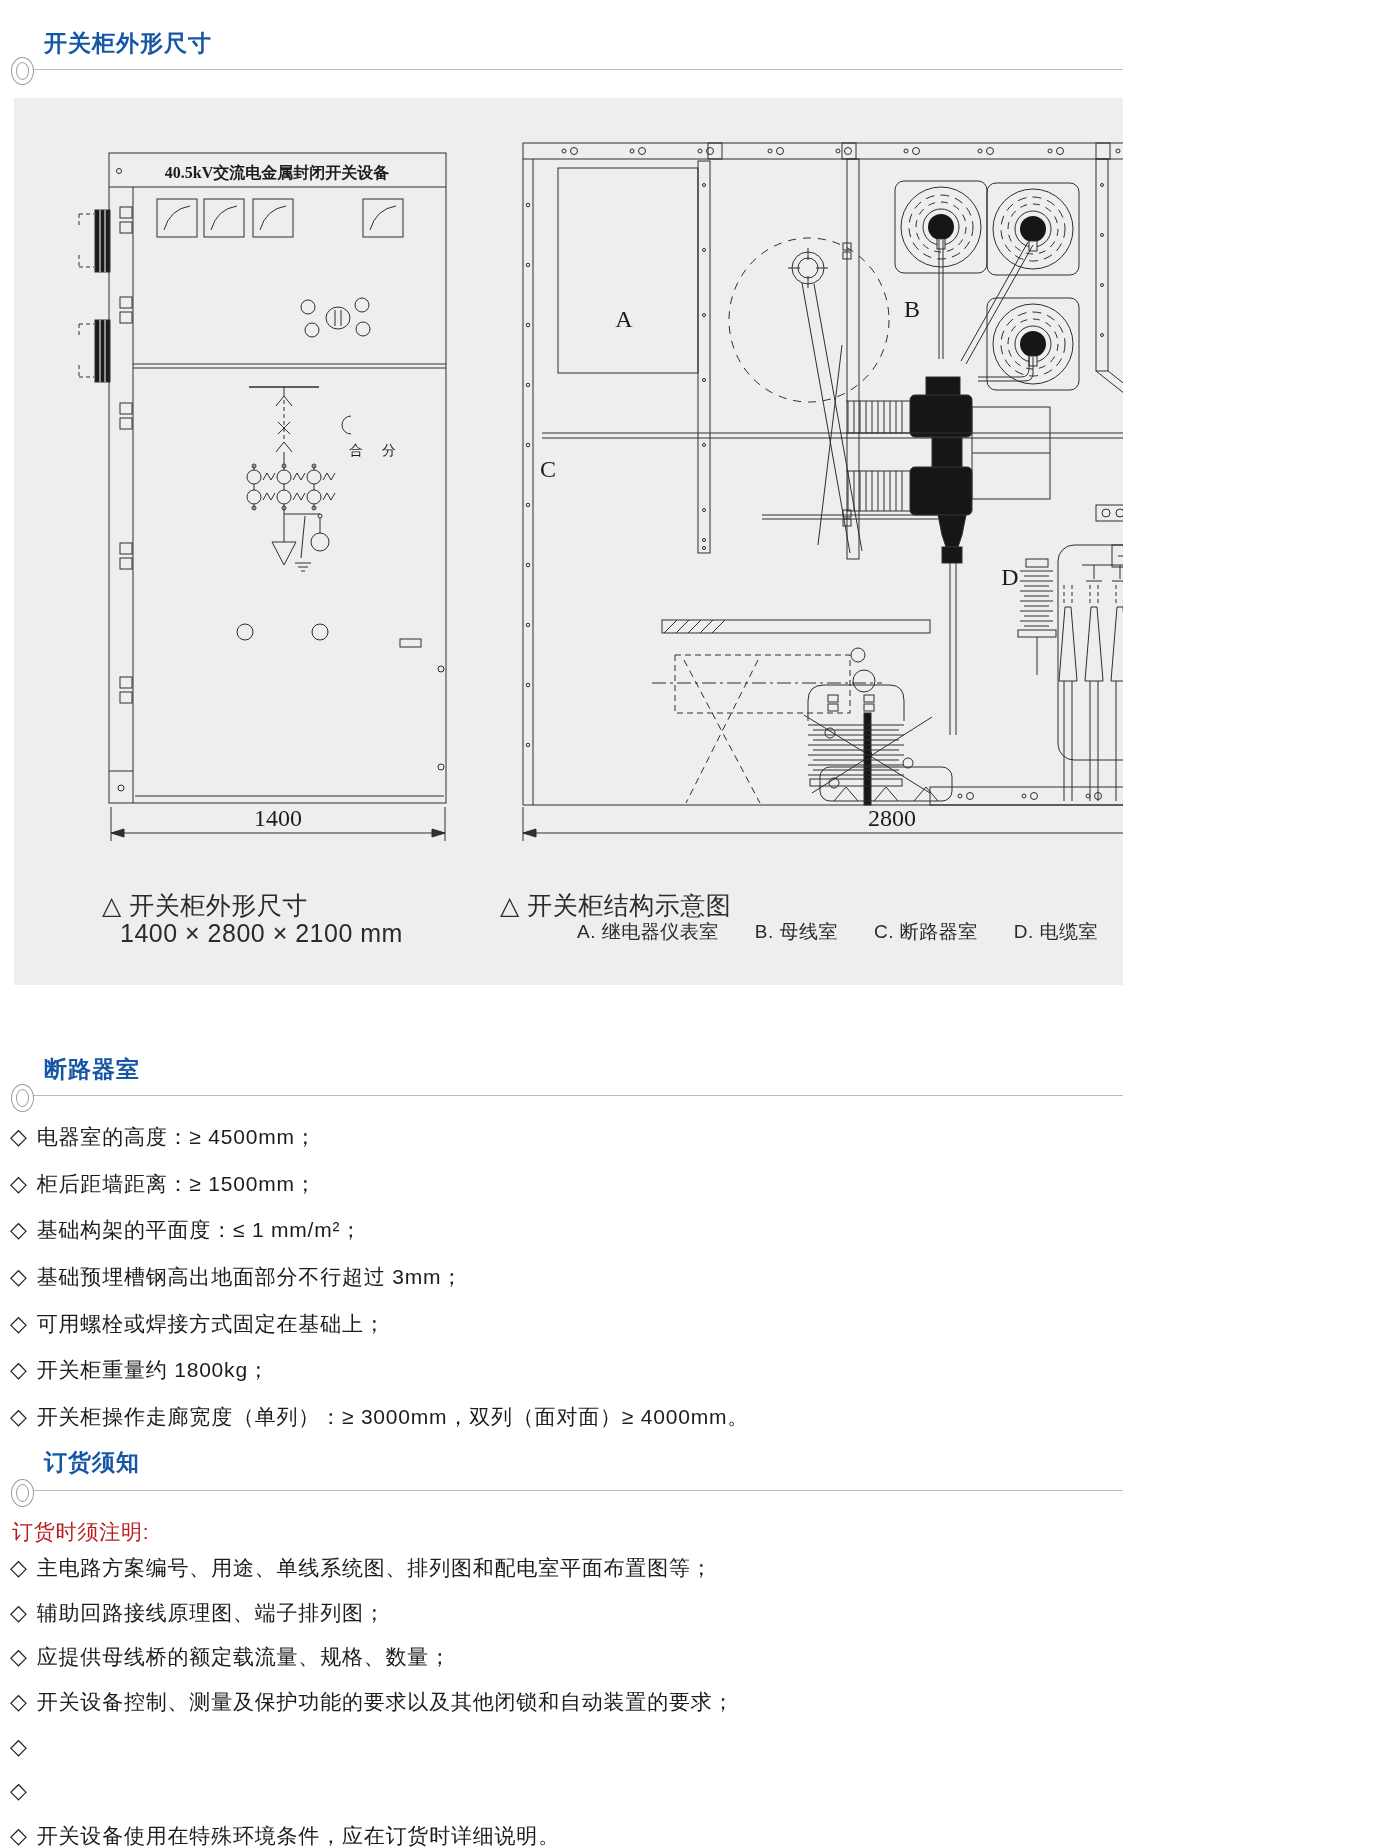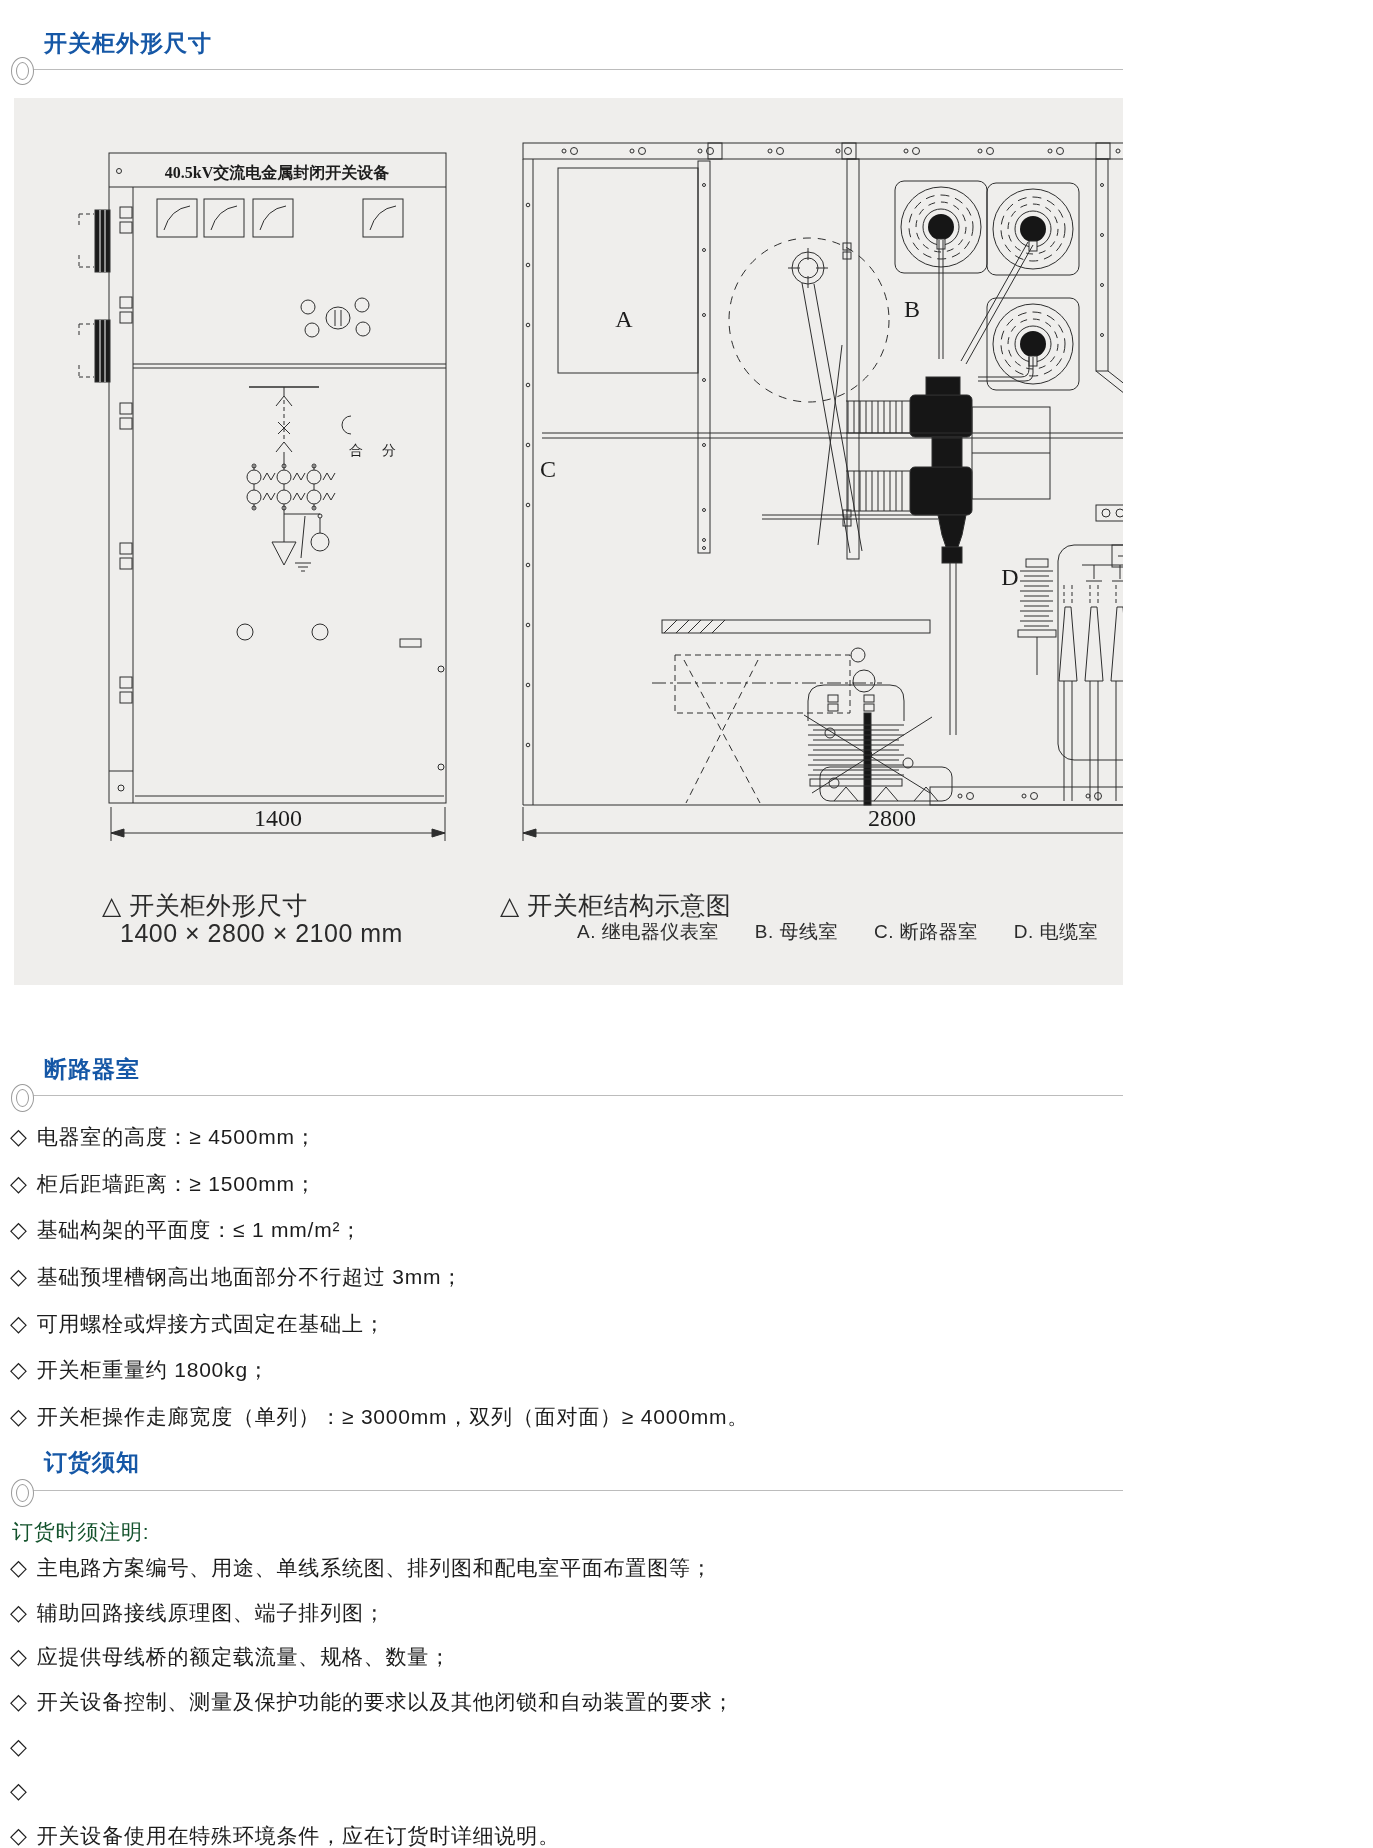--- a/index.html
+++ b/index.html
@@ -14,21 +14,21 @@
   .panel{position:absolute;left:14px;top:98px;width:1345px;height:887px;background:#efeeec;}
   
   .cap{position:absolute;font-size:25px;color:#2b2b2b;letter-spacing:0.5px;white-space:nowrap;}
   .cap-row{position:absolute;display:flex;gap:36px;font-size:19px;color:#2b2b2b;letter-spacing:0.5px;white-space:nowrap;}
   
   .blist{position:absolute;left:10px;}
   .blist .li{display:flex;align-items:center;font-size:21px;letter-spacing:0.8px;color:#1c1c1c;white-space:nowrap;}
   .blist .dia{font-size:22px;margin-right:9px;color:#1c1c1c;}
   .s2 .li{height:46.6px;}
   .s3 .li{height:44.6px;}
-  .intro{position:absolute;left:12px;font-size:21px;letter-spacing:0.8px;color:#14532d;}
+  .intro{position:absolute;left:12px;font-size:21px;letter-spacing:0.8px;color:#b91c1c;}
   
   svg{position:absolute;}
   svg .st{stroke:#2e2e2e;fill:none;stroke-width:1;}
   svg text{fill:#1c1c1c;}
   .serif{font-family:"Liberation Serif","DejaVu Serif",serif;}
 </style>
 </head>
 <body>
 
 <div id="page">

